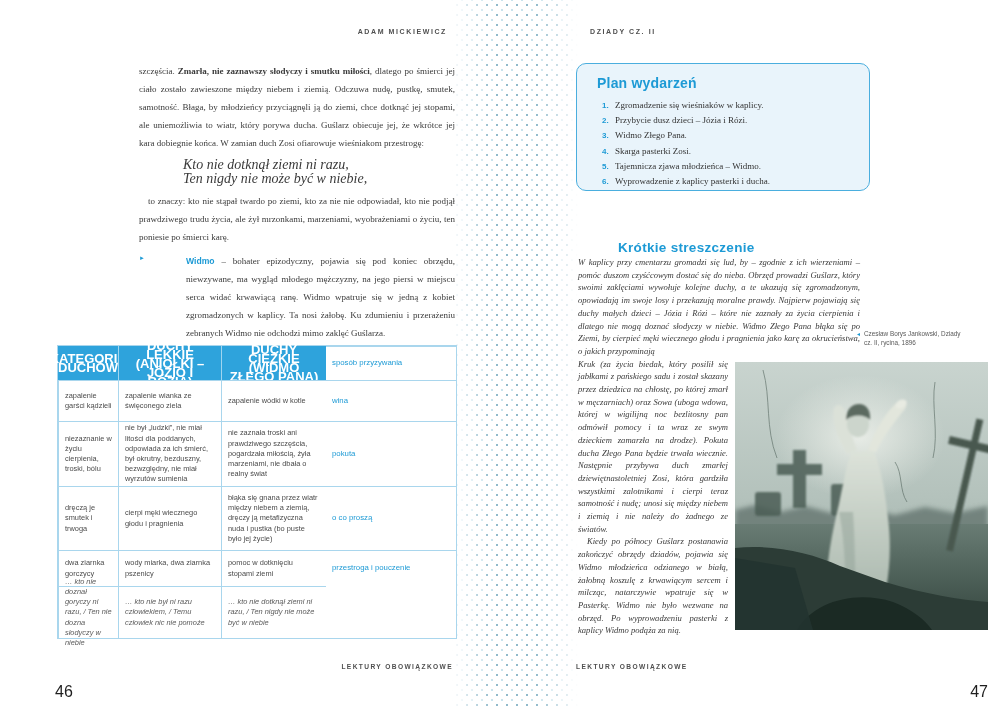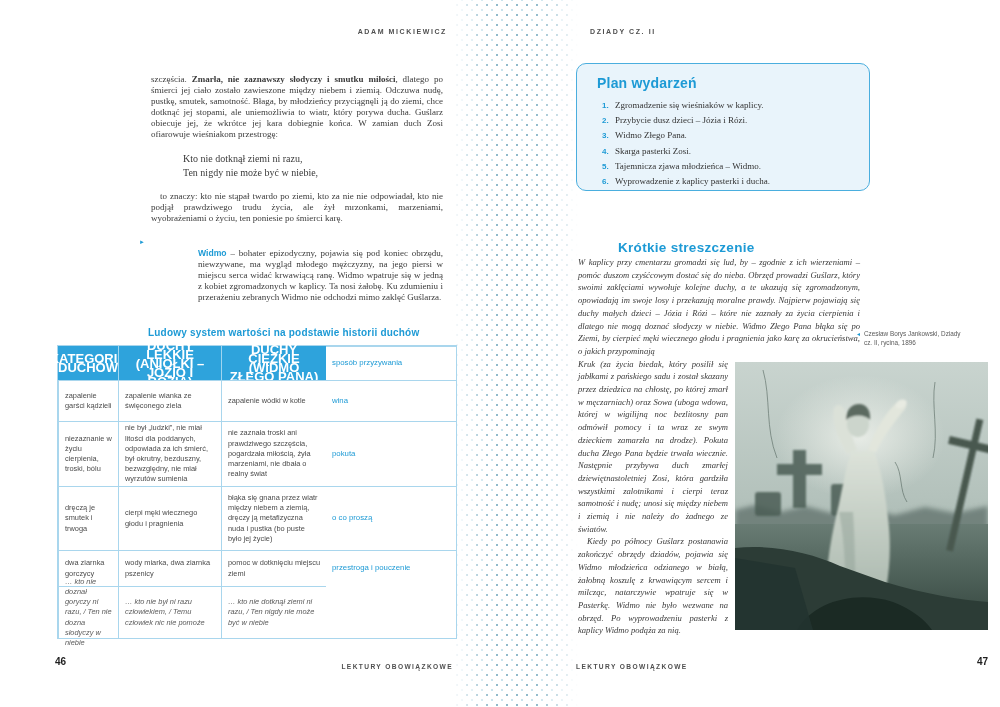--- a/index.html
+++ b/index.html
@@ -30,30 +30,30 @@
   .rh-left{left:139px;width:308px;text-align:right;}
   .rh-right{left:590px;}
   .foot{
     position:absolute;top:663px;
     font-family:"Liberation Sans", sans-serif;font-size:6.6px;font-weight:bold;
     letter-spacing:1.4px;color:#4f4f4f;
   }
   .foot-left{left:139px;width:314px;text-align:right;}
   .foot-right{left:576px;}
   .pgnum{
-    position:absolute;top:656px;
-    font-family:"Liberation Sans", sans-serif;font-weight:bold;font-size:10px;color:#1f1f1f;
+    position:absolute;top:683px;
+    font-family:"Liberation Sans", sans-serif;font-weight:normal;font-size:16px;color:#1f1f1f;
   }
   .pg-left{left:55px;}
   .pg-right{right:12px;}
   
   .lcol{position:absolute;left:139px;top:62px;width:316px;}
-  .body{font-size:9px;line-height:11px;text-align:justify;margin:12px;hyphens:auto;}
+  .body{font-size:9px;line-height:18px;text-align:justify;margin:0;hyphens:auto;}
   .indent{text-indent:9px;}
-  .quote{font-size:10px;line-height:13.6px;margin:6px 0 7px 44px;}
+  .quote{font-style:italic;font-size:14px;line-height:13.6px;margin:6px 0 7px 44px;}
   .bullet{display:flex;margin-top:6px;gap:36px;}
   .bullet .arrow{
     color:var(--accent,#1d9ad5);font-size:6px;line-height:13px;width:11px;flex:none;
   }
   .term{
     font-family:"Liberation Sans", sans-serif;color:var(--accent,#1d9ad5);
     font-weight:bold;font-size:8.6px;
   }
   .tbl-heading{
     font-family:"Liberation Sans", sans-serif;font-size:10px;font-weight:bold;
@@ -161,21 +161,21 @@
     <div class="gt-c">nie zaznała troski ani prawdziwego szczęścia, pogardzała miłością, żyła marzeniami, nie dbała o realny świat</div>
 
     <div class="gt-c gt-l c1">pokuta</div>
     <div class="gt-c">dręczą je smutek i trwoga</div>
     <div class="gt-c">cierpi męki wiecznego głodu i pragnienia</div>
     <div class="gt-c">błąka się gnana przez wiatr między niebem a ziemią, dręczy ją metafizyczna nuda i pustka (bo puste było jej życie)</div>
 
     <div class="gt-c gt-l c1">o co proszą</div>
     <div class="gt-c">dwa ziarnka gorczycy</div>
     <div class="gt-c">wody miarka, dwa ziarnka pszenicy</div>
-    <div class="gt-c">pomoc w dotknięciu miejscu ziemi</div>
+    <div class="gt-c">pomoc w dotknięciu stopami ziemi</div>
 
     <div class="gt-c gt-l c1">przestroga i pouczenie</div>
     <div class="gt-c gt-it">… kto nie doznał goryczy ni razu, / Ten nie dozna słodyczy w niebie</div>
     <div class="gt-c gt-it">… kto nie był ni razu człowiekiem, / Temu człowiek nic nie pomoże</div>
     <div class="gt-c gt-it">… kto nie dotknął ziemi ni razu, / Ten nigdy nie może być w niebie</div>
   </div>
 
   <div class="pgnum pg-left">46</div>
   <div class="foot foot-left">LEKTURY OBOWIĄZKOWE</div>
 

